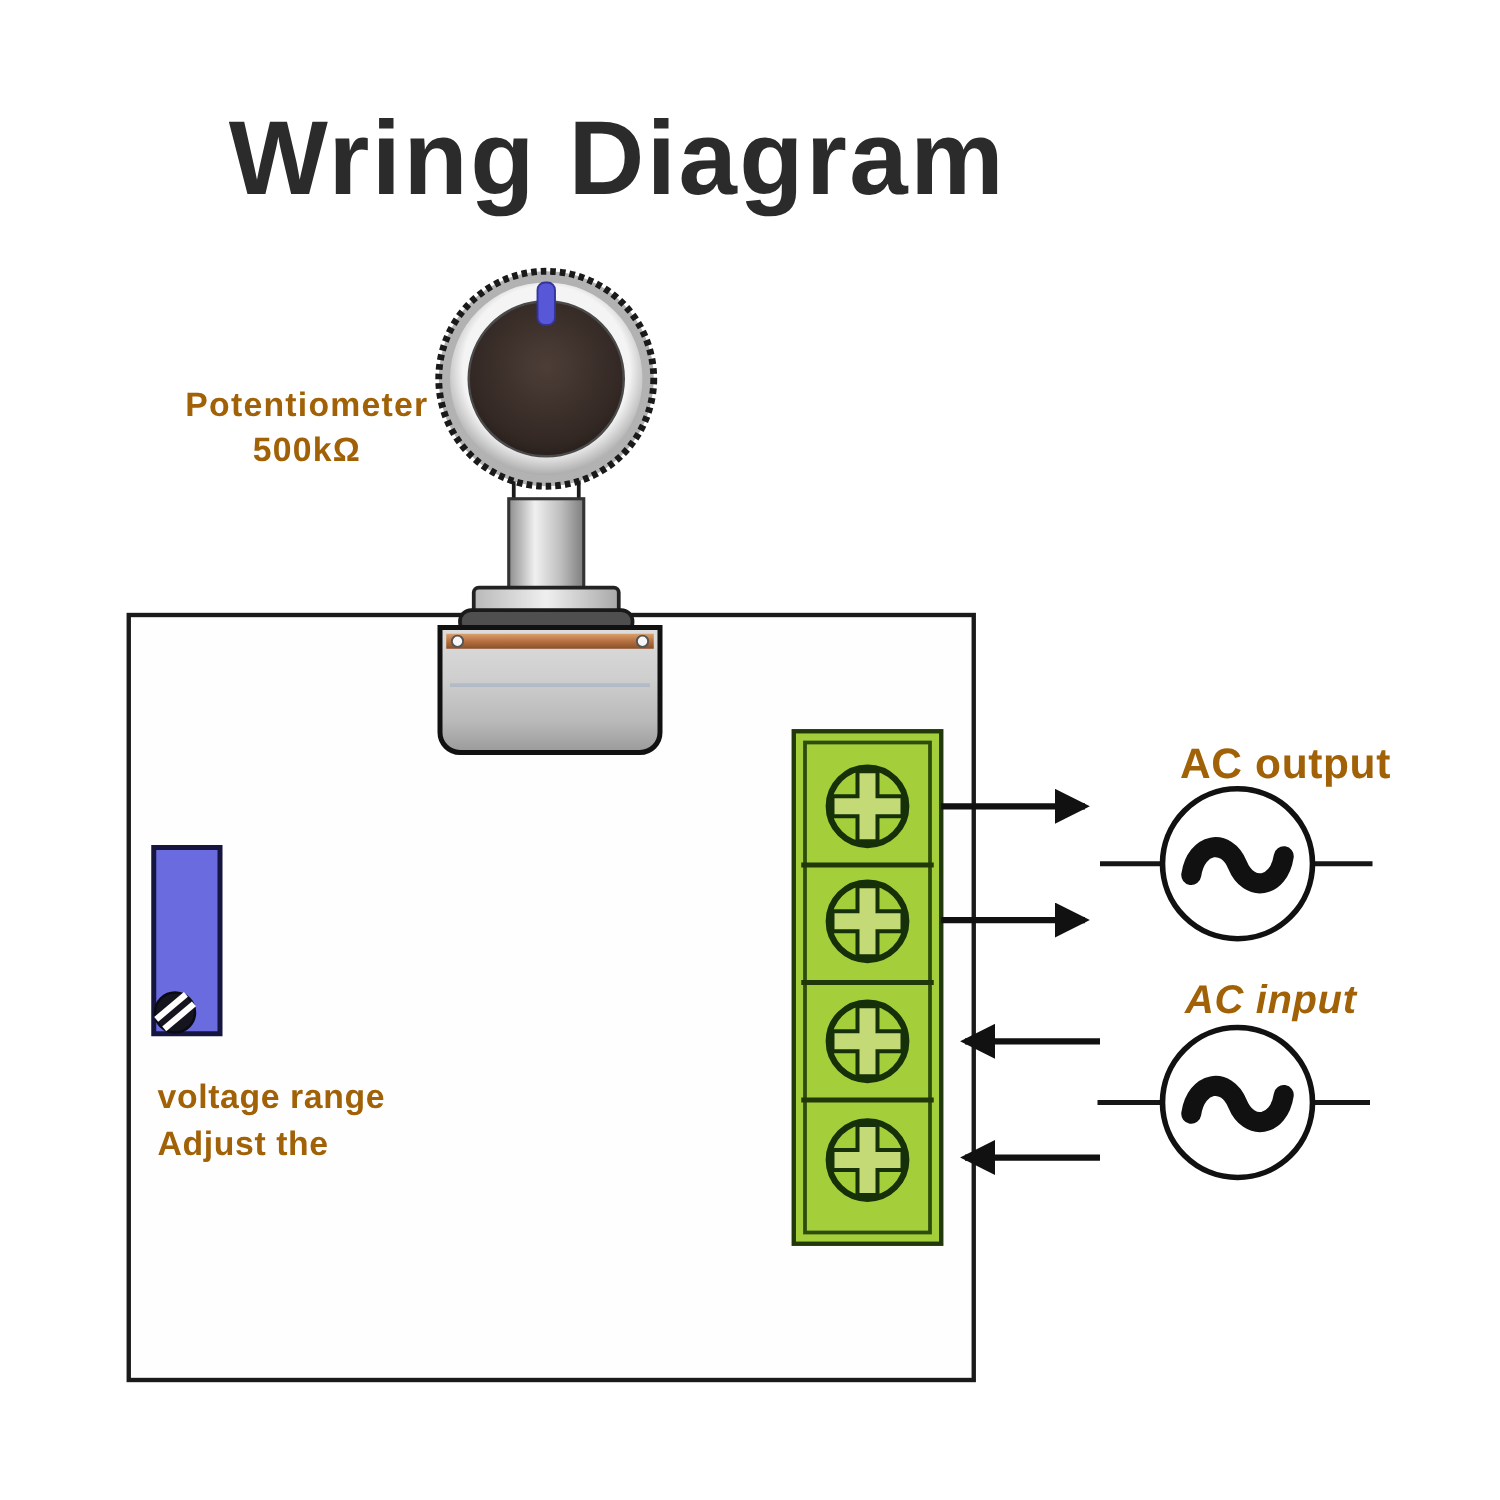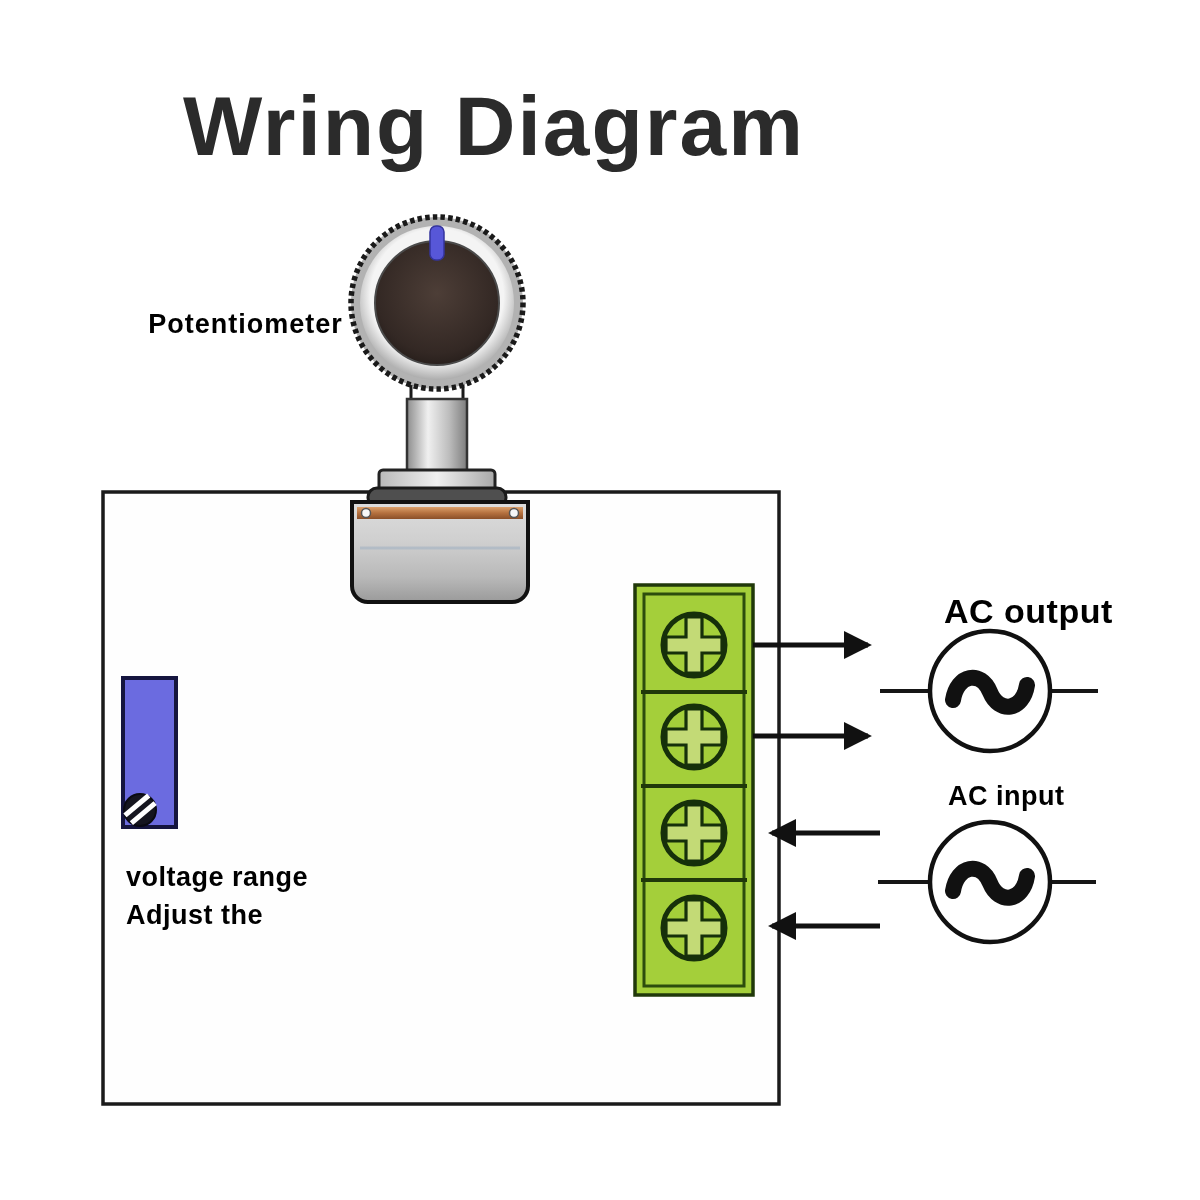--- a/index.html
+++ b/index.html
@@ -1,29 +1,29 @@
 <!DOCTYPE html>
 <html style="--terminal-green: #a4cf3a; --terminal-dark: #20380a; --trimmer-blue: #6b6be0; --copper: #b5713f; --knob-mark-blue: #5757d8; --line-black: #1a1a1a;"><head>
 <meta charset="utf-8">
 <style>
   html,body{margin:0;padding:0;background:#ffffff;}
   #page{
     position:relative;width:1200px;height:1200px;background:#ffffff;overflow:hidden;
     font-family:"Liberation Sans","DejaVu Sans",sans-serif;color:#2b2b2b;
   }
   #art{position:absolute;left:0;top:0;}
-  .lbl{position:absolute;font-weight:bold;color:#000000;}
+  .lbl{position:absolute;font-weight:bold;color:#a16207;}
   #title{
     position:absolute;left:183px;top:78px;font-size:84px;font-weight:bold;
     letter-spacing:2px;color:#2b2b2b;white-space:nowrap;
   }
   #pot-label{left:138px;top:306px;width:215px;text-align:center;font-size:27px;line-height:36px;letter-spacing:1px;}
   #adjust-label{left:126px;top:858px;font-size:27px;line-height:38px;letter-spacing:0.5px;}
   #ac-output-label{left:944px;top:592px;font-size:34px;letter-spacing:0.5px;}
-  #ac-input-label{left:948px;top:781px;font-size:27px;letter-spacing:0.5px;}
+  #ac-input-label{left:948px;top:781px;font-size:32px;letter-spacing:0.5px;font-style:italic;}
 
   
   .board{fill:#fefefe;stroke:var(--line-black,#1a1a1a);stroke-width:3.5;}
   .tb-outer{fill:var(--terminal-green,#a4cf3a);stroke:var(--terminal-dark,#20380a);stroke-width:3.5;}
   .tb-inner{fill:none;stroke:#2c4d0d;stroke-width:3;}
   .tb-sep{stroke:var(--terminal-dark,#20380a);stroke-width:4;}
   .screw-ring{fill:none;stroke:#16300a;stroke-width:5;}
   .screw-plus{fill:#c3da76;stroke:#16300a;stroke-width:3.2;}
   .arrow{stroke:#111;stroke-width:5;fill:none;}
   .lead{stroke:#161616;stroke-width:4;fill:none;}
@@ -151,20 +151,21 @@
       <line class="lead" x1="1050" y1="882" x2="1096" y2="882"></line>
       <circle class="ac-circle" cx="990" cy="882" r="60"></circle>
       <path class="sine" transform="translate(990,884)" d="M-37,7 C-33,-19 -9,-23 0,-1 C9,21 33,18 37,-8"></path>
     </g>
   </svg>
 
   <div id="title">Wring Diagram</div>
 
   <div id="pot-label" class="lbl">
     <div>Potentiometer</div>
+    <div>500kΩ</div>
   </div>
 
   <div id="adjust-label" class="lbl">
     <div>voltage range</div>
     <div>Adjust the</div>
   </div>
 
   <div id="ac-output-label" class="lbl">AC output</div>
   <div id="ac-input-label" class="lbl">AC input</div>
 </div>

